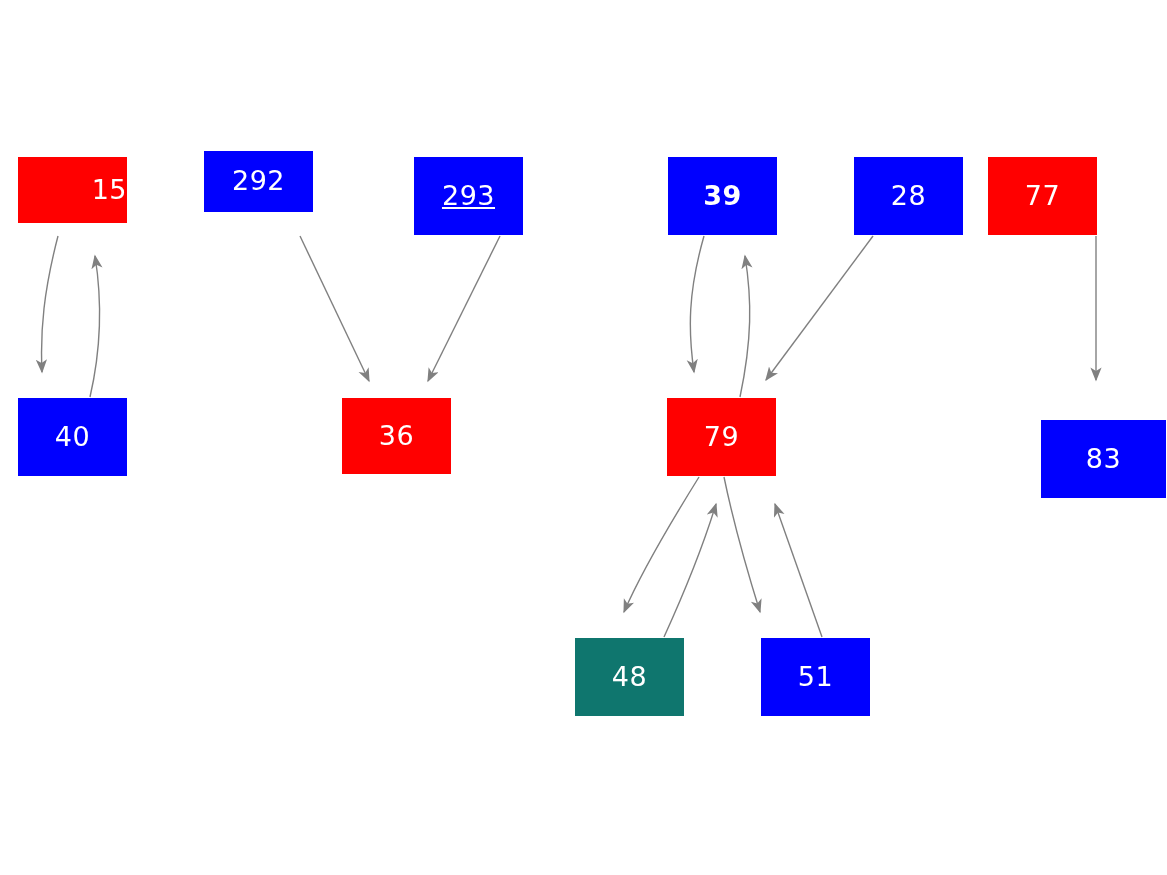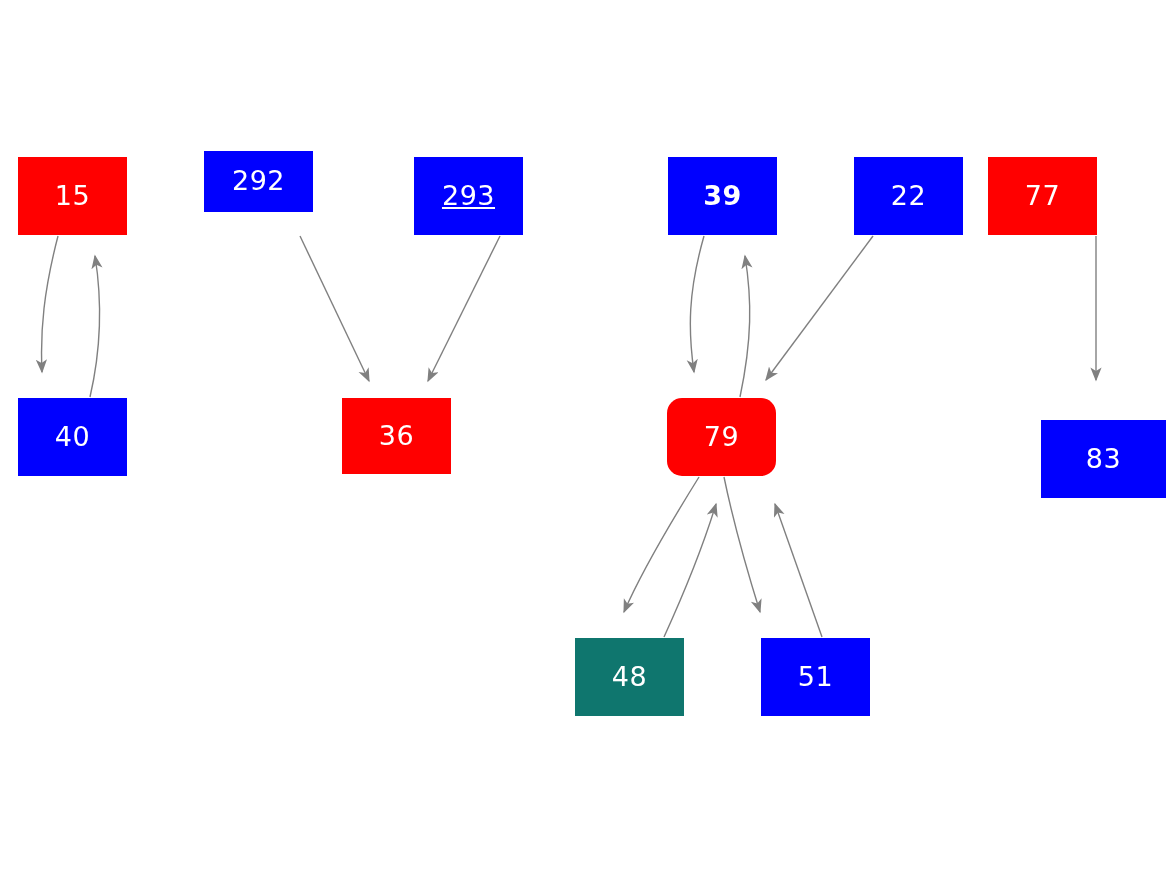--- a/index.html
+++ b/index.html
@@ -65,45 +65,45 @@
         <path d="M 873,236 L 766,380" fill="none" stroke="#808080" stroke-width="1.4" marker-end="url(#arrowhead)"></path>
         <path d="M 1096,236 L 1096,380" fill="none" stroke="#808080" stroke-width="1.4" marker-end="url(#arrowhead)"></path>
         <path d="M 699,477 C 666,530 640,575 624,612" fill="none" stroke="#808080" stroke-width="1.4" marker-end="url(#arrowhead)"></path>
         <path d="M 664,637 C 690,580 705,540 716,504" fill="none" stroke="#808080" stroke-width="1.4" marker-end="url(#arrowhead)"></path>
         <path d="M 724,477 C 736,535 750,580 760,612" fill="none" stroke="#808080" stroke-width="1.4" marker-end="url(#arrowhead)"></path>
         <path d="M 822,637 C 802,580 786,535 775,504" fill="none" stroke="#808080" stroke-width="1.4" marker-end="url(#arrowhead)"></path>
       </g>
   </svg>
 
   <div id="nodes-group">
-      <div class="graph-node" style="left: 18px; top: 157px; width: 109px; height: 78px; background: rgb(255, 0, 0);">
+      <div class="graph-node" style="left: 18px; top: 157px; width: 109px; height: 66px; background: rgb(255, 0, 0); justify-content: flex-end;">
         <span class="node-label">15</span>
       </div>
       <div class="graph-node" style="left: 204px; top: 151px; width: 109px; height: 61px; background: rgb(0, 0, 255); align-items: center;">
         <span class="node-label">292</span>
       </div>
       <div class="graph-node" style="left: 414px; top: 157px; width: 109px; height: 78px; background: rgb(0, 0, 255); text-decoration: underline;">
         <span class="node-label">293</span>
       </div>
       <div class="graph-node" style="left: 668px; top: 157px; width: 109px; height: 78px; background: rgb(0, 0, 255); font-weight: bold;">
         <span class="node-label">39</span>
       </div>
       <div class="graph-node" style="left: 854px; top: 157px; width: 109px; height: 78px; background: rgb(0, 0, 255);">
-        <span class="node-label">22</span>
+        <span class="node-label">28</span>
       </div>
       <div class="graph-node" style="left: 988px; top: 157px; width: 109px; height: 78px; background: rgb(255, 0, 0);">
         <span class="node-label">77</span>
       </div>
       <div class="graph-node" style="left: 18px; top: 398px; width: 109px; height: 78px; background: rgb(0, 0, 255);">
         <span class="node-label">40</span>
       </div>
       <div class="graph-node" style="left: 342px; top: 398px; width: 109px; height: 76px; background: rgb(255, 0, 0);">
         <span class="node-label">36</span>
       </div>
-      <div class="graph-node" style="left: 667px; top: 398px; width: 109px; height: 78px; background: rgb(255, 0, 0); border-radius: 15px;">
+      <div class="graph-node" style="left: 667px; top: 398px; width: 109px; height: 78px; background: rgb(255, 0, 0);">
         <span class="node-label">79</span>
       </div>
       <div class="graph-node" style="left: 1041px; top: 398px; width: 125px; height: 78px; background: rgb(0, 0, 255); margin-top: 22px;">
         <span class="node-label">83</span>
       </div>
       <div class="graph-node" style="left: 575px; top: 638px; width: 109px; height: 78px; background: #0f766e;">
         <span class="node-label">48</span>
       </div>
       <div class="graph-node" style="left: 761px; top: 638px; width: 109px; height: 78px; background: rgb(0, 0, 255);">
         <span class="node-label">51</span>

